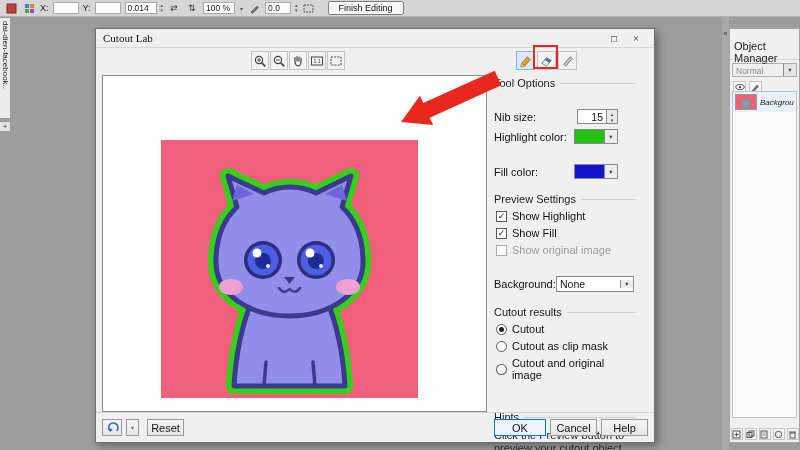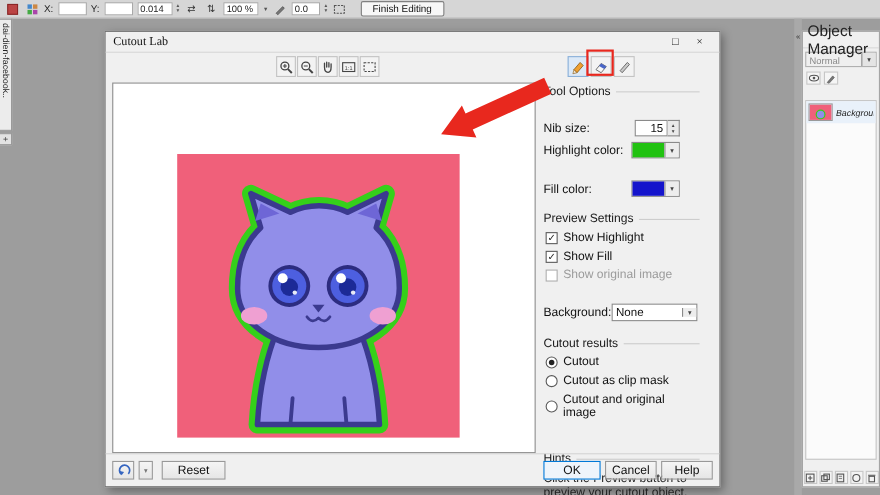--- a/index.html
+++ b/index.html
@@ -83,38 +83,38 @@
   .bg-dd .val { flex:1; padding:0 3px; font-size:10.5px; }
   .hint-text { margin-top:6px; font-size:11px; color:#222; line-height:13px; width:140px; }
   .preview-btn { margin:12px auto 0 auto; width:58px; height:17px; }
   .btn { display:flex; align-items:center; justify-content:center;
     background:linear-gradient(#f5f5f5,#e6e6e6); border:1px solid #999; font-size:11px; color:#111; }
 
   .dlg-bottom { position:absolute; left:0; bottom:0; width:100%; height:30px;
     border-top:1px solid #d5d5d5; display:flex; align-items:center; padding:0 6px; gap:4px; }
   .undo-btn { width:20px; height:17px; }
   .undo-dd { width:13px; height:17px; font-size:6.5px; color:#777; }
-  .reset-btn { width:58px; height:17px; margin-left:4px; }
+  .reset-btn { width:37px; height:17px; margin-left:4px; }
   .grow { flex:1; }
   .ok-btn { width:52px; height:17px; border:1px solid #0078d7; background:#eef4fb; }
   .cancel-btn, .help-btn { width:47px; height:17px; }
 
   
   .annot-arrow { position:absolute; left:396px; top:70px; width:110px; height:60px; z-index:50; }
   .annot-box { position:absolute; left:533px; top:45px; width:25px; height:24px;
     border:2px solid #e8281e; z-index:50; }
 
   
   .splitter { position:absolute; left:722px; top:17px; width:7px; height:433px; background:#a9a9a9; z-index:4; }
   .collapse-glyph { position:absolute; left:722px; top:30px; width:7px; text-align:center;
     font-size:7px; color:#333; z-index:6; }
   .om-panel { position:absolute; left:729px; top:28px; width:71px; height:415px;
     background:#f0f0f0; border:1px solid #a5a5a5; z-index:5; font-size:9px; color:#222; }
-  .om-title { height:15px; display:flex; align-items:center; padding:0 4px; font-size:14px;
-    border-bottom:1px solid #d8d8d8; }
+  .om-title { height:15px; display:flex; align-items:center; padding:0 4px; font-size:11px;
+    border-bottom:1px solid #d8d8d8;margin-top:16px; }
   .om-dd { margin:3px 2px 0 2px; height:14px; background:#efefef; border:1px solid #b0b0b0;
     display:flex; align-items:flex-end; color:#8a8a8a; }
   .om-dd .val { flex:1; padding:0 3px; font-size:8.5px; }
   .om-dd .dd-arrow { height:100%; background:#e4e4e4; }
   .om-iconrow { display:flex; gap:3px; margin:4px 2px 0 3px; }
   .om-ibtn { width:13px; height:12px; display:flex; align-items:center; justify-content:center;
     border:1px solid #c6c6c6; background:#f5f5f5; }
   .om-list { position:absolute; left:2px; top:62px; right:2px; bottom:24px;
     background:#fbfbfb; border:1px solid #c2c2c2; }
   .om-row { display:flex; align-items:center; gap:3px; padding:2px 2px; background:#e9f1fa; }

